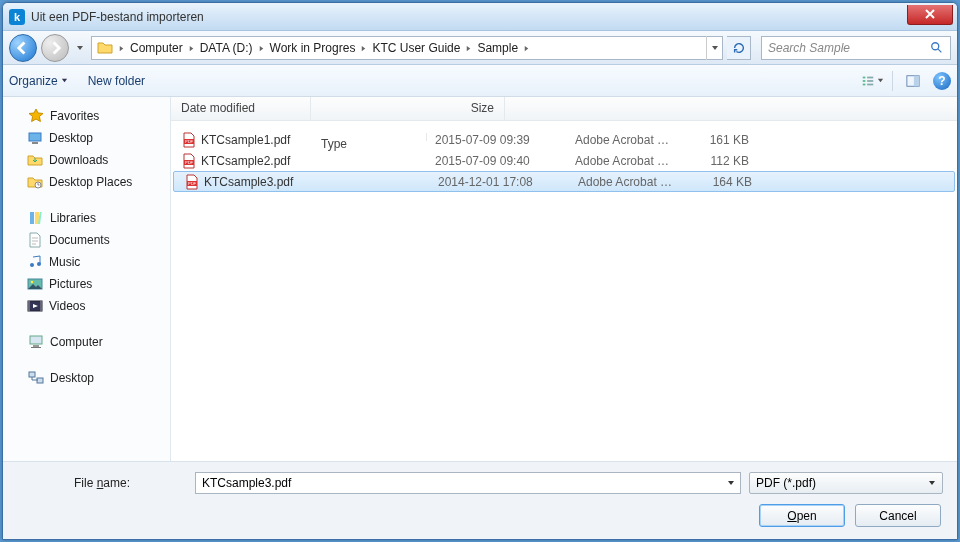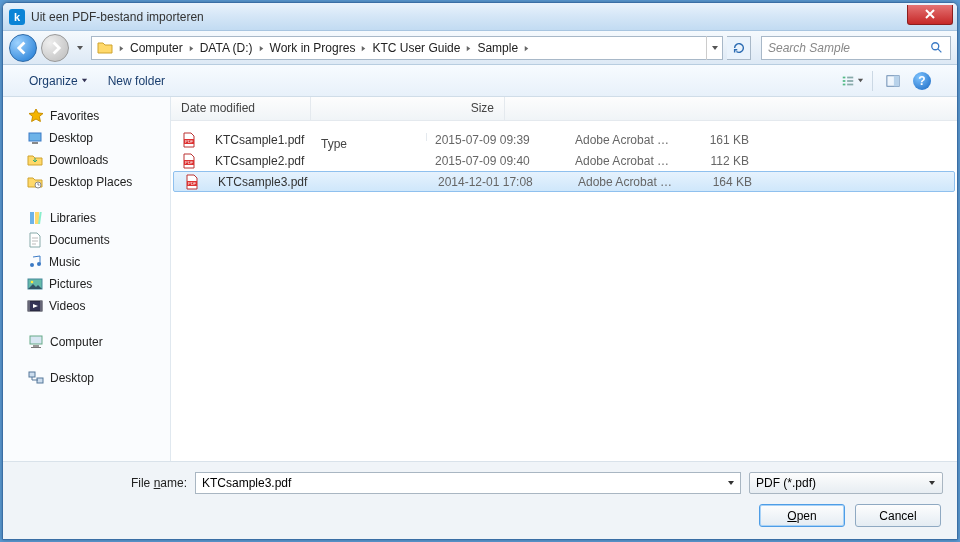--- a/index.html
+++ b/index.html
@@ -71,21 +71,21 @@
   display:flex; align-items:center; padding:0 6px; color:#888; font-size:12px; font-style:italic;
   justify-content:space-between;
 }
 .search-box svg{width:14px;height:14px;}
 
 
 .toolbar {
   height: 32px;
   background: linear-gradient(#f7fbff,#e8f1fa);
   border-bottom:1px solid #d0dde8;
-  display:flex; align-items:center; padding:0 26px; gap:20px;
+  display:flex; align-items:center; padding:0 6px; gap:20px;
 }
 .toolbar .tb-item { font-size:12px; color:#1a3e6e; display:flex; align-items:center; gap:3px;}
 .toolbar .tb-item svg{width:7px;height:7px;}
 .toolbar .tb-right { margin-left:auto; display:flex; align-items:center; gap:6px;}
 .tb-icon-btn { width:28px; height:22px; border:1px solid transparent; display:flex;align-items:center;justify-content:center; gap:2px;}
 .tb-icon-btn svg{width:14px;height:14px;}
 .help-icon{ width:18px;height:18px;border-radius:50%; background:radial-gradient(circle at 35% 30%, #7fc4ff, #1565c0); display:flex;align-items:center;justify-content:center; color:#fff; font-size:12px; font-weight:bold;}
 .sep-v {width:1px; height:20px; background:#cbd8e4;}
 
 
@@ -111,35 +111,35 @@
 .col.name{ width:254px; display:flex; align-items:center; gap:6px;}
 .col.date{ width:140px;}
 .col.type{ width:116px;margin-top:36px;}
 .col.size{ width:78px; text-align:right; }
 .sort-arrow svg{width:8px;height:8px;}
 
 .file-list { flex:1; padding-top:8px; overflow:hidden;}
 .file-row { display:flex; font-size:12px; color:#333; height:21px; align-items:center;}
 .file-row.selected{ background:linear-gradient(#e6f2fd,#cfe7fb); border:1px solid #8fc0ee; border-radius:2px; margin:0 2px;}
 .cell{ padding:0 10px; overflow:hidden; white-space:nowrap; text-overflow:ellipsis;}
-.cell.name{ width:254px; display:flex; align-items:center; gap:18px;}
+.cell.name{ width:254px; display:flex; align-items:center; gap:4px;}
 .cell.date{ width:140px; color:#666;}
 .cell.type{ width:116px; color:#666;}
 .cell.size{ width:78px; text-align:right; color:#666;}
 .file-icon{ width:16px;height:16px; display:flex;align-items:center;justify-content:center;}
 .file-icon svg{width:16px;height:16px;}
 
 
 .footer {
   border-top:1px solid #d9e2ea;
   background:#f0f4f8; padding:10px 14px 12px;
   display:flex; flex-direction:column; gap:10px;
 }
 .fn-row { display:flex; align-items:center; gap:8px;}
-.fn-label { font-size:12px; color:#222; width:170px; text-align:right;}
+.fn-label { font-size:12px; color:#222; width:170px; text-align:center;}
 .fn-label .underline{text-decoration:underline;}
 .fn-input-wrap { flex:1; position:relative; background:#fff; border:1px solid #a9b6c2; height:22px; display:flex; align-items:center;}
 .fn-input-wrap input{ border:none; outline:none; flex:1; font-size:12px; padding:0 6px; background:transparent;}
 .fn-drop{ width:18px; height:100%; display:flex;align-items:center;justify-content:center; }
 .fn-drop svg{width:8px;height:8px;}
 .filter-select { width:194px; height:22px; background:linear-gradient(#fdfdfd,#e7edf2); border:1px solid #a9b6c2; font-size:12px; display:flex; align-items:center; padding:0 6px; justify-content:space-between; border-radius:2px;}
 .filter-select svg{width:8px;height:8px;}
 .btn-row { display:flex; justify-content:flex-end; gap:10px; padding-right:2px;}
 .btn { width:86px; height:23px; font-size:12px; border:1px solid #8fa9c2; background:linear-gradient(#fdfdfd,#e4ecf3); border-radius:3px; display:flex;align-items:center;justify-content:center;}
 .btn.default{ border-color:#4e9de6; box-shadow:0 0 0 1px #a8d2f7 inset;}

